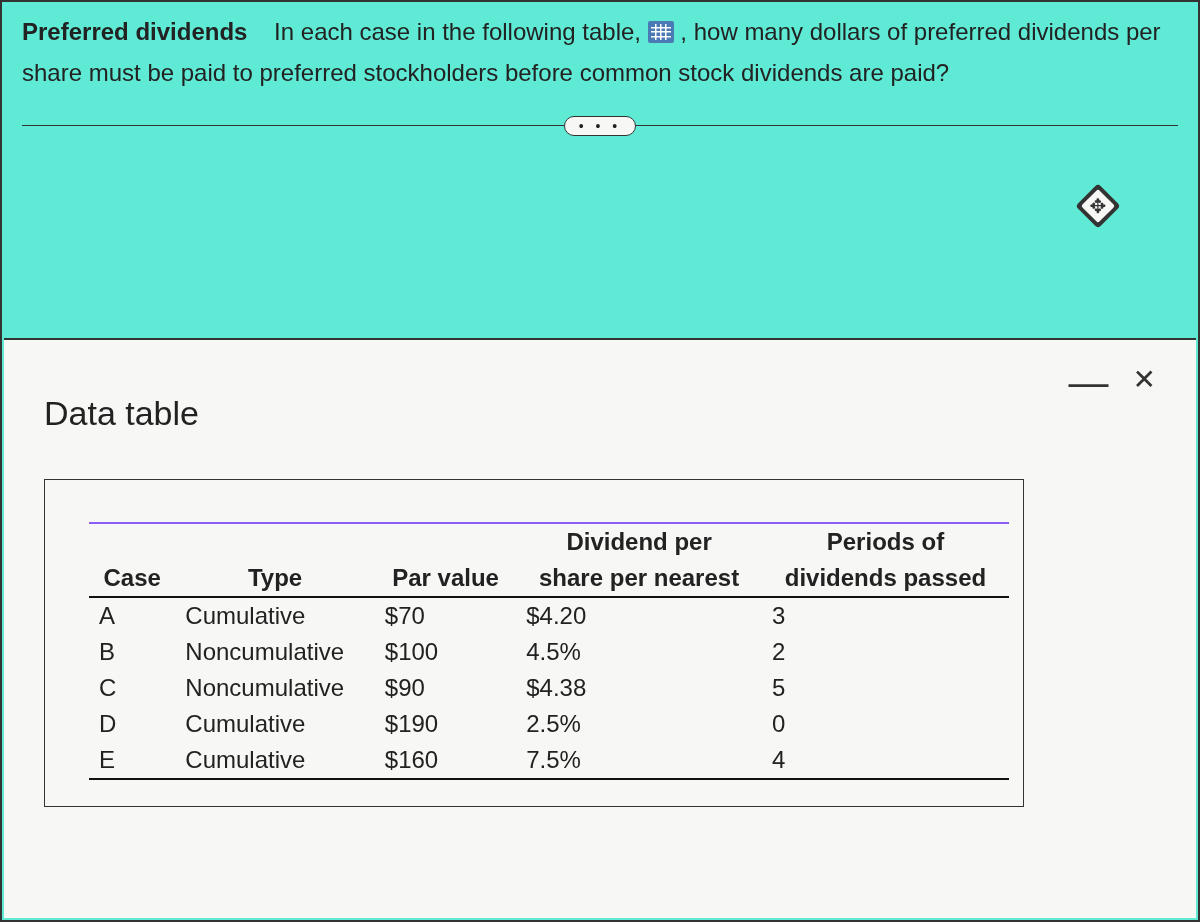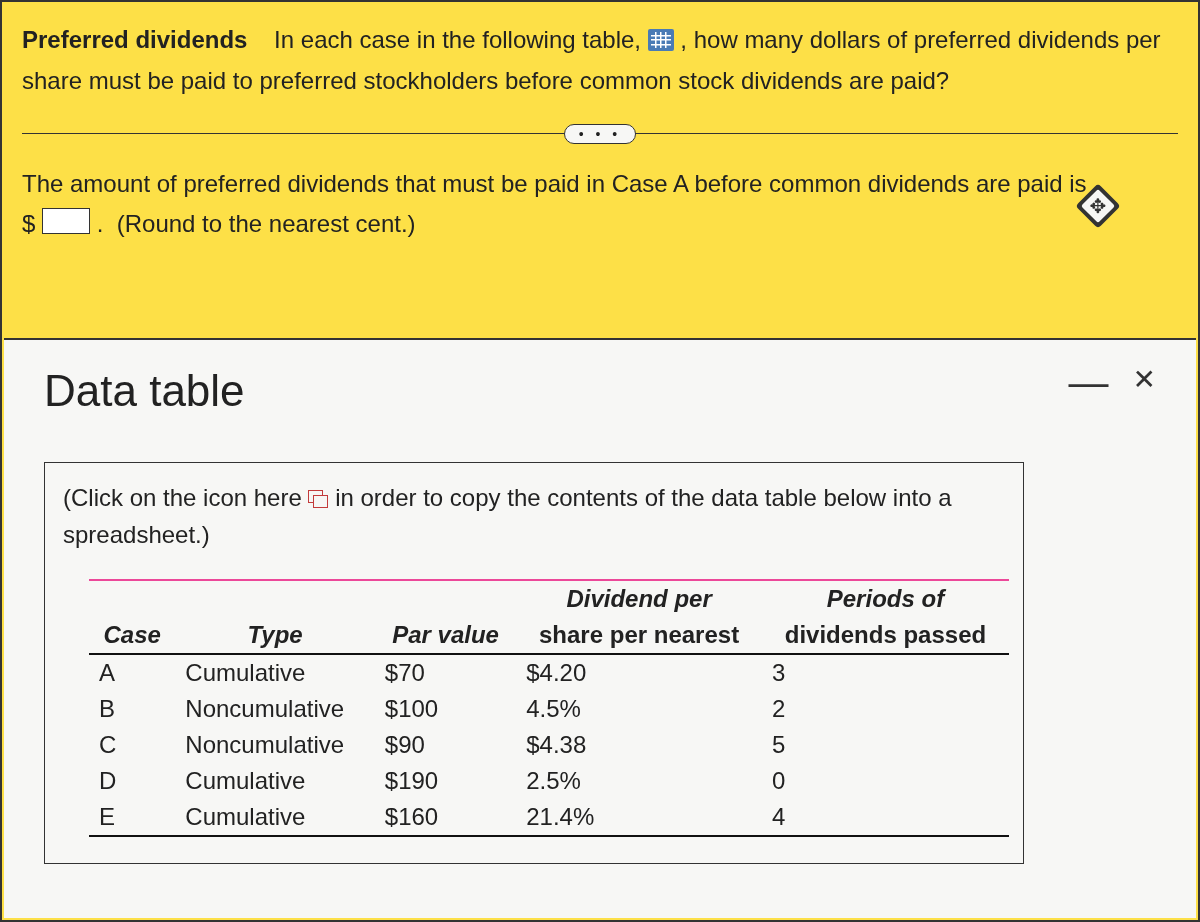--- a/index.html
+++ b/index.html
@@ -8,25 +8,25 @@
     padding: 0;
     width: 1200px;
     height: 922px;
     background: #f7f7f5;
     font-family: Arial, Helvetica, sans-serif;
     color: #222;
     position: relative;
     overflow: hidden;
   }
   .page {
-    padding: 18px 20px 0 20px;
+    padding: 10px 20px 0 20px;
     width: 100%;
     height: 100%;
     border: 2px solid #333;
-    background: #fde047;
+    background: #5eead4;
     position: relative;
   }
   .intro-block {
     font-size: 24px;
     line-height: 1.7;
   }
   .bold { font-weight: 700; }
   .table-icon {
     display: inline-block;
     width: 26px;
@@ -119,21 +119,22 @@
     border-top: 2px solid #333;
     background: #f7f7f5;
     padding: 26px 40px 20px 40px;
   }
   .panel-header-row {
     display: flex;
     justify-content: space-between;
     align-items: flex-start;
   }
   .panel-title {
-    font-size: 44px;
+    font-size: 34px;
+    margin-top: 28px;
   }
   .window-controls {
     display: flex;
     gap: 24px;
     font-size: 30px;
     color: #333;
   }
   .window-controls span { cursor: default; line-height: 1; }
   .close-x { font-size: 28px; }
   .minus { font-size: 40px; line-height: 0.5; position: relative; top: -4px; }
@@ -182,21 +183,21 @@
     padding: 4px 10px;
     border-bottom: 2px solid #111;
     vertical-align: bottom;
   }
   table.data th.left { text-align: center; }
   table.data td {
     padding: 4px 10px;
     text-align: left;
   }
   table.data td.left { text-align: left; }
-  .top-rule td, .top-rule th { border-top: 2px solid #ec4899; font-style: italic; }
+  .top-rule td, .top-rule th { border-top: 2px solid #8b5cf6; }
   table.data tbody tr:last-child td { border-bottom: 2px solid #111; }
 </style>
 </head>
 <body>
 
 <div class="page">
 
   <div class="intro-block">
     <span class="bold">Preferred dividends</span>
     &nbsp;&nbsp;
@@ -206,43 +207,31 @@
   </div>
 
   <div class="dots-sep">
     <div class="line"></div>
     <div class="dots-pill"><span>• • •</span></div>
     <div class="line"></div>
   </div>
 
   <div class="move-icon"></div>
 
-  <div class="question-block">
-    <span>The amount of preferred dividends that must be paid in Case A before common dividends are paid is</span><br>
-    <span>$</span>
-    <span class="dollar-input"></span>
-    <span>.&nbsp;</span>
-    <span>(Round to the nearest cent.)</span>
-  </div>
 
   <div class="panel">
     <div class="panel-header-row">
       <div class="panel-title">Data table</div>
       <div class="window-controls">
         <span class="minus">—</span>
         <span class="close-x">✕</span>
       </div>
     </div>
 
     <div class="instruction-box">
-      <div class="instr-text">
-        <span>(Click on the icon here </span>
-        <span class="copy-icon"></span>
-        <span> in order to copy the contents of the data table below into a spreadsheet.)</span>
-      </div>
 
       <table class="data">
         <thead>
           <tr class="top-rule">
             <th class="left" rowspan="2">Case</th>
             <th class="left" rowspan="2">Type</th>
             <th rowspan="2">Par value</th>
             <th style="border-bottom:none">Dividend per</th>
             <th style="border-bottom:none">Periods of</th>
           </tr>
@@ -278,21 +267,21 @@
               <td class="left">D</td>
               <td class="left">Cumulative</td>
               <td>$190</td>
               <td>2.5%</td>
               <td>0</td>
             </tr>
             <tr>
               <td class="left">E</td>
               <td class="left">Cumulative</td>
               <td>$160</td>
-              <td>21.4%</td>
+              <td>7.5%</td>
               <td>4</td>
             </tr>
           </tbody>
       </table>
     </div>
   </div>
 
 </div>
 
 </body></html>

